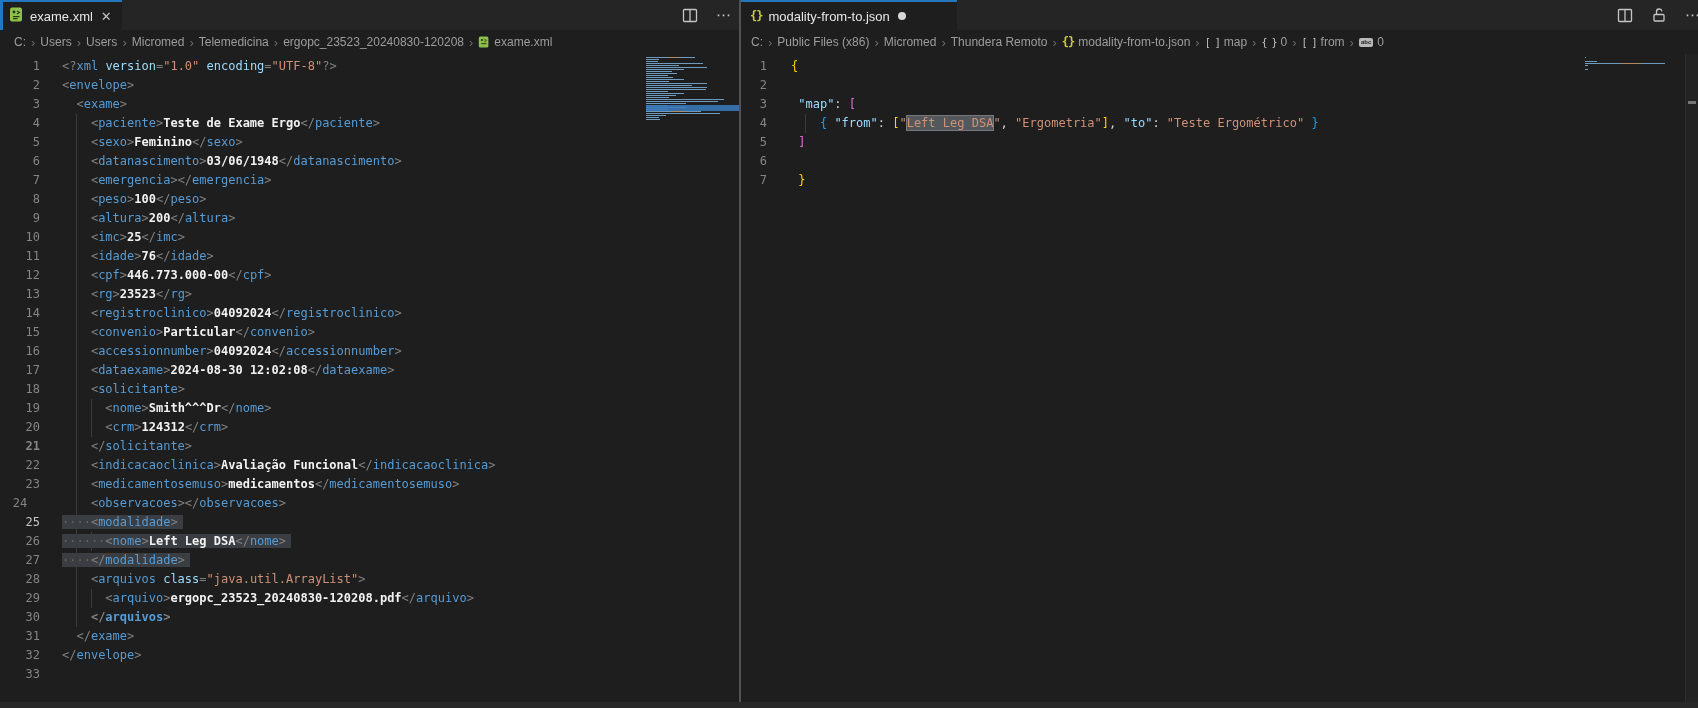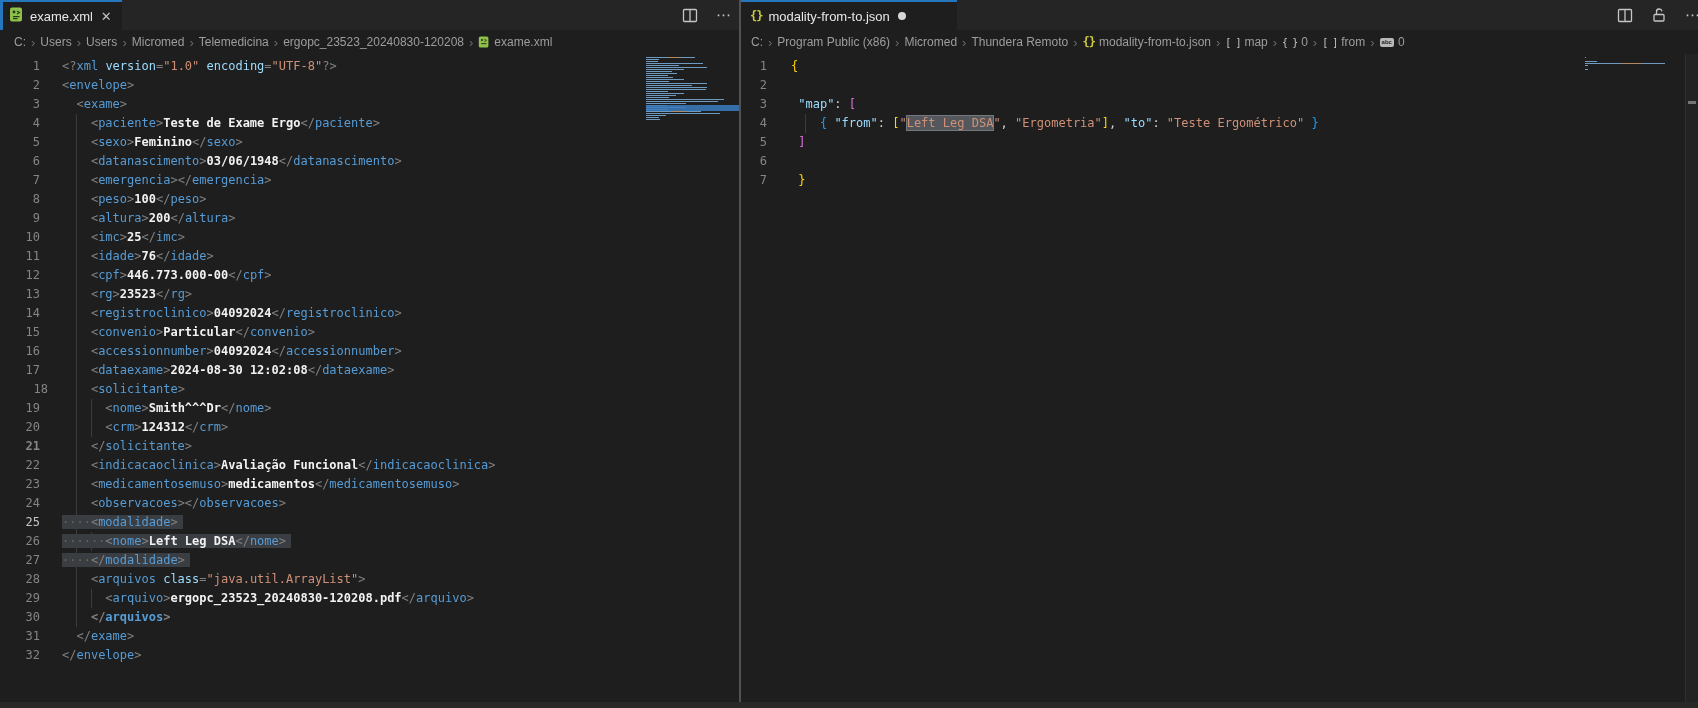--- a/index.html
+++ b/index.html
@@ -138,35 +138,36 @@
       <div class="code-line"><span class="ln" style="width: 40px;">8</span><span class="lc" style="left: 62px;"><span class="guide" style="left: 2ch;"></span><span class="tk-w">    </span><span class="tk-p">&lt;</span><span class="tk-t">peso</span><span class="tk-p">&gt;</span><span class="tk-x">100</span><span class="tk-p">&lt;/</span><span class="tk-t">peso</span><span class="tk-p">&gt;</span></span></div>
       <div class="code-line"><span class="ln" style="width: 40px;">9</span><span class="lc" style="left: 62px;"><span class="guide" style="left: 2ch;"></span><span class="tk-w">    </span><span class="tk-p">&lt;</span><span class="tk-t">altura</span><span class="tk-p">&gt;</span><span class="tk-x">200</span><span class="tk-p">&lt;/</span><span class="tk-t">altura</span><span class="tk-p">&gt;</span></span></div>
       <div class="code-line"><span class="ln" style="width: 40px;">10</span><span class="lc" style="left: 62px;"><span class="guide" style="left: 2ch;"></span><span class="tk-w">    </span><span class="tk-p">&lt;</span><span class="tk-t">imc</span><span class="tk-p">&gt;</span><span class="tk-x">25</span><span class="tk-p">&lt;/</span><span class="tk-t">imc</span><span class="tk-p">&gt;</span></span></div>
       <div class="code-line"><span class="ln" style="width: 40px;">11</span><span class="lc" style="left: 62px;"><span class="guide" style="left: 2ch;"></span><span class="tk-w">    </span><span class="tk-p">&lt;</span><span class="tk-t">idade</span><span class="tk-p">&gt;</span><span class="tk-x">76</span><span class="tk-p">&lt;/</span><span class="tk-t">idade</span><span class="tk-p">&gt;</span></span></div>
       <div class="code-line"><span class="ln" style="width: 40px;">12</span><span class="lc" style="left: 62px;"><span class="guide" style="left: 2ch;"></span><span class="tk-w">    </span><span class="tk-p">&lt;</span><span class="tk-t">cpf</span><span class="tk-p">&gt;</span><span class="tk-x">446.773.000-00</span><span class="tk-p">&lt;/</span><span class="tk-t">cpf</span><span class="tk-p">&gt;</span></span></div>
       <div class="code-line"><span class="ln" style="width: 40px;">13</span><span class="lc" style="left: 62px;"><span class="guide" style="left: 2ch;"></span><span class="tk-w">    </span><span class="tk-p">&lt;</span><span class="tk-t">rg</span><span class="tk-p">&gt;</span><span class="tk-x">23523</span><span class="tk-p">&lt;/</span><span class="tk-t">rg</span><span class="tk-p">&gt;</span></span></div>
       <div class="code-line"><span class="ln" style="width: 40px;">14</span><span class="lc" style="left: 62px;"><span class="guide" style="left: 2ch;"></span><span class="tk-w">    </span><span class="tk-p">&lt;</span><span class="tk-t">registroclinico</span><span class="tk-p">&gt;</span><span class="tk-x">04092024</span><span class="tk-p">&lt;/</span><span class="tk-t">registroclinico</span><span class="tk-p">&gt;</span></span></div>
       <div class="code-line"><span class="ln" style="width: 40px;">15</span><span class="lc" style="left: 62px;"><span class="guide" style="left: 2ch;"></span><span class="tk-w">    </span><span class="tk-p">&lt;</span><span class="tk-t">convenio</span><span class="tk-p">&gt;</span><span class="tk-x">Particular</span><span class="tk-p">&lt;/</span><span class="tk-t">convenio</span><span class="tk-p">&gt;</span></span></div>
       <div class="code-line"><span class="ln" style="width: 40px;">16</span><span class="lc" style="left: 62px;"><span class="guide" style="left: 2ch;"></span><span class="tk-w">    </span><span class="tk-p">&lt;</span><span class="tk-t">accessionnumber</span><span class="tk-p">&gt;</span><span class="tk-x">04092024</span><span class="tk-p">&lt;/</span><span class="tk-t">accessionnumber</span><span class="tk-p">&gt;</span></span></div>
       <div class="code-line"><span class="ln" style="width: 40px;">17</span><span class="lc" style="left: 62px;"><span class="guide" style="left: 2ch;"></span><span class="tk-w">    </span><span class="tk-p">&lt;</span><span class="tk-t">dataexame</span><span class="tk-p">&gt;</span><span class="tk-x">2024-08-30 12:02:08</span><span class="tk-p">&lt;/</span><span class="tk-t">dataexame</span><span class="tk-p">&gt;</span></span></div>
-      <div class="code-line"><span class="ln" style="width: 40px; margin-left: 8px;">18</span><span class="lc" style="left: 62px;"><span class="guide" style="left: 2ch;"></span><span class="tk-w">    </span><span class="tk-p">&lt;</span><span class="tk-t">solicitante</span><span class="tk-p">&gt;</span></span></div>
+      <div class="code-line"><span class="ln" style="width: 40px;">18</span><span class="lc" style="left: 62px;"><span class="guide" style="left: 2ch;"></span><span class="tk-w">    </span><span class="tk-p">&lt;</span><span class="tk-t">solicitante</span><span class="tk-p">&gt;</span></span></div>
       <div class="code-line"><span class="ln" style="width: 40px;">19</span><span class="lc" style="left: 62px;"><span class="guide" style="left: 2ch;"></span><span class="guide" style="left: 4ch;"></span><span class="tk-w">      </span><span class="tk-p">&lt;</span><span class="tk-t">nome</span><span class="tk-p">&gt;</span><span class="tk-x">Smith^^^Dr</span><span class="tk-p">&lt;/</span><span class="tk-t">nome</span><span class="tk-p">&gt;</span></span></div>
       <div class="code-line"><span class="ln" style="width: 40px;">20</span><span class="lc" style="left: 62px;"><span class="guide" style="left: 2ch;"></span><span class="guide" style="left: 4ch;"></span><span class="tk-w">      </span><span class="tk-p">&lt;</span><span class="tk-t">crm</span><span class="tk-p">&gt;</span><span class="tk-x">124312</span><span class="tk-p">&lt;/</span><span class="tk-t">crm</span><span class="tk-p">&gt;</span></span></div>
       <div class="code-line"><span class="ln" style="width: 40px; font-weight: bold;">21</span><span class="lc" style="left: 62px;"><span class="guide" style="left: 2ch;"></span><span class="tk-w">    </span><span class="tk-p">&lt;/</span><span class="tk-t">solicitante</span><span class="tk-p">&gt;</span></span></div>
       <div class="code-line"><span class="ln" style="width: 40px;">22</span><span class="lc" style="left: 62px;"><span class="guide" style="left: 2ch;"></span><span class="tk-w">    </span><span class="tk-p">&lt;</span><span class="tk-t">indicacaoclinica</span><span class="tk-p">&gt;</span><span class="tk-x">Avaliação Funcional</span><span class="tk-p">&lt;/</span><span class="tk-t">indicacaoclinica</span><span class="tk-p">&gt;</span></span></div>
       <div class="code-line"><span class="ln" style="width: 40px;">23</span><span class="lc" style="left: 62px;"><span class="guide" style="left: 2ch;"></span><span class="tk-w">    </span><span class="tk-p">&lt;</span><span class="tk-t">medicamentosemuso</span><span class="tk-p">&gt;</span><span class="tk-x">medicamentos</span><span class="tk-p">&lt;/</span><span class="tk-t">medicamentosemuso</span><span class="tk-p">&gt;</span></span></div>
-      <div class="code-line"><span class="ln" style="width: 40px;">24</span><span class="lc" style="left: 62px;"><span class="guide" style="left: 2ch;"></span><span class="tk-w">    </span><span class="tk-p">&lt;</span><span class="tk-t">observacoes</span><span class="tk-p">&gt;</span><span class="tk-p">&lt;/</span><span class="tk-t">observacoes</span><span class="tk-p">&gt;</span></span></div>
+      <div class="code-line"><span class="ln" style="width: 40px; text-align: center;">24</span><span class="lc" style="left: 62px;"><span class="guide" style="left: 2ch;"></span><span class="tk-w">    </span><span class="tk-p">&lt;</span><span class="tk-t">observacoes</span><span class="tk-p">&gt;</span><span class="tk-p">&lt;/</span><span class="tk-t">observacoes</span><span class="tk-p">&gt;</span></span></div>
       <div class="code-line"><span class="ln active" style="width: 40px;">25</span><span class="lc" style="left: 62px;"><span class="guide" style="left: 2ch;"></span><span class="selbg"><span class="tk-d">····</span><span class="tk-p">&lt;</span><span class="tk-t">modalidade</span><span class="tk-p">&gt;</span></span></span></div>
       <div class="code-line"><span class="ln" style="width: 40px;">26</span><span class="lc" style="left: 62px;"><span class="guide" style="left: 2ch;"></span><span class="guide" style="left: 4ch;"></span><span class="selbg"><span class="tk-d">······</span><span class="tk-p">&lt;</span><span class="tk-t">nome</span><span class="tk-p">&gt;</span><span class="tk-x">Left Leg DSA</span><span class="tk-p">&lt;/</span><span class="tk-t">nome</span><span class="tk-p">&gt;</span></span></span></div>
       <div class="code-line"><span class="ln" style="width: 40px;">27</span><span class="lc" style="left: 62px;"><span class="guide" style="left: 2ch;"></span><span class="selbg"><span class="tk-d">····</span><span class="tk-p">&lt;/</span><span class="tk-t">modalidade</span><span class="tk-p">&gt;</span></span></span></div>
       <div class="code-line"><span class="ln" style="width: 40px;">28</span><span class="lc" style="left: 62px;"><span class="guide" style="left: 2ch;"></span><span class="tk-w">    </span><span class="tk-p">&lt;</span><span class="tk-t">arquivos</span><span class="tk-w"> </span><span class="tk-a">class</span><span class="tk-p">=</span><span class="tk-s">"java.util.ArrayList"</span><span class="tk-p">&gt;</span></span></div>
       <div class="code-line"><span class="ln" style="width: 40px;">29</span><span class="lc" style="left: 62px;"><span class="guide" style="left: 2ch;"></span><span class="guide" style="left: 4ch;"></span><span class="tk-w">      </span><span class="tk-p">&lt;</span><span class="tk-t">arquivo</span><span class="tk-p">&gt;</span><span class="tk-x">ergopc_23523_20240830-120208.pdf</span><span class="tk-p">&lt;/</span><span class="tk-t">arquivo</span><span class="tk-p">&gt;</span></span></div>
       <div class="code-line"><span class="ln" style="width: 40px;">30</span><span class="lc" style="left: 62px; font-weight: bold;"><span class="guide" style="left: 2ch;"></span><span class="tk-w">    </span><span class="tk-p">&lt;/</span><span class="tk-t">arquivos</span><span class="tk-p">&gt;</span></span></div>
       <div class="code-line"><span class="ln" style="width: 40px;">31</span><span class="lc" style="left: 62px;"><span class="tk-w">  </span><span class="tk-p">&lt;/</span><span class="tk-t">exame</span><span class="tk-p">&gt;</span></span></div>
       <div class="code-line"><span class="ln" style="width: 40px;">32</span><span class="lc" style="left: 62px;"><span class="tk-p">&lt;/</span><span class="tk-t">envelope</span><span class="tk-p">&gt;</span></span></div>
+      <div class="code-line"><span class="ln" style="width: 40px;">33</span><span class="lc" style="left: 62px;"></span></div>
     </div>
   <div class="minimap" id="left-minimap" style="position: absolute;">
       <div class="mm-line mm-str" style="width: 49px;"></div>
       <div class="mm-line" style="width: 13px;"></div>
       <div class="mm-line" style="width: 12px;"></div>
       <div class="mm-line" style="width: 57px;"></div>
       <div class="mm-line" style="width: 33px;"></div>
       <div class="mm-line" style="width: 61px;"></div>
       <div class="mm-line" style="width: 38px;"></div>
       <div class="mm-line" style="width: 26px;"></div>
@@ -223,21 +224,21 @@
       </span>
       <span class="icon-btn more-glyph">⋯</span>
     </div>
   </div>
   <div class="breadcrumb" id="right-breadcrumb" style="padding-left:9px;">
       <span class="crumb">
         <span>C:</span>
       </span>
       <span class="crumb-sep">›</span>
       <span class="crumb">
-        <span>Program Public (x86)</span>
+        <span>Public Files (x86)</span>
       </span>
       <span class="crumb-sep">›</span>
       <span class="crumb">
         <span>Micromed</span>
       </span>
       <span class="crumb-sep">›</span>
       <span class="crumb">
         <span>Thundera Remoto</span>
       </span>
       <span class="crumb-sep">›</span>

